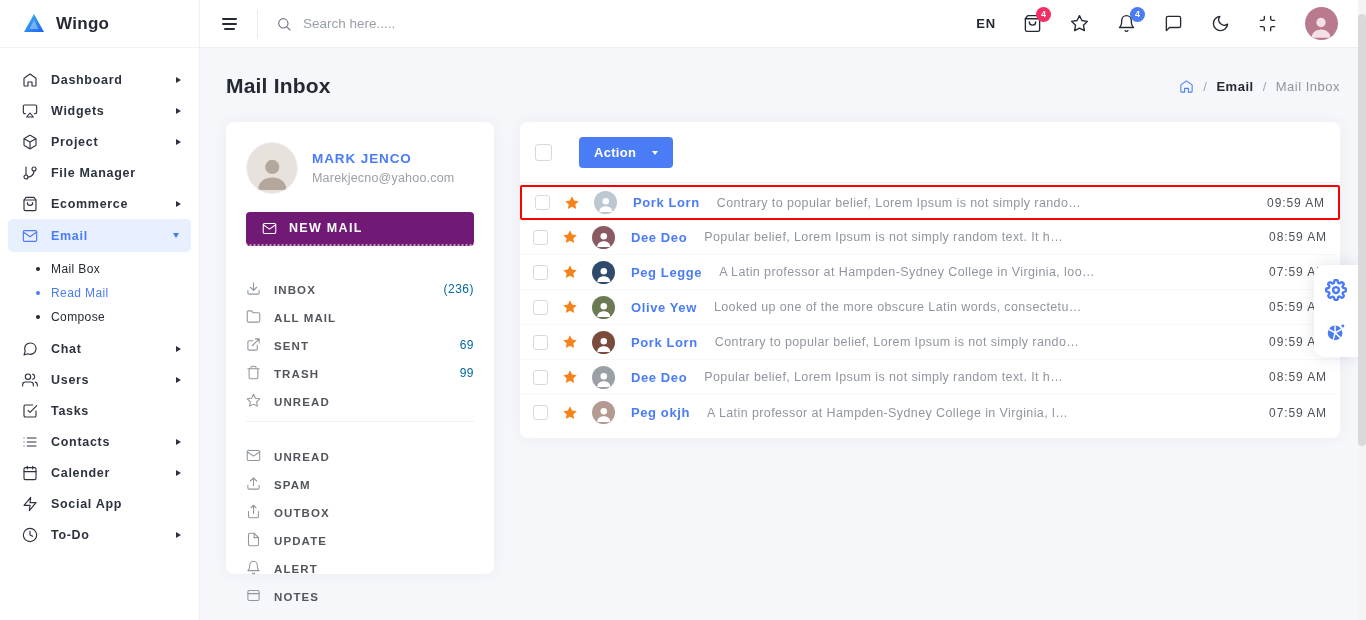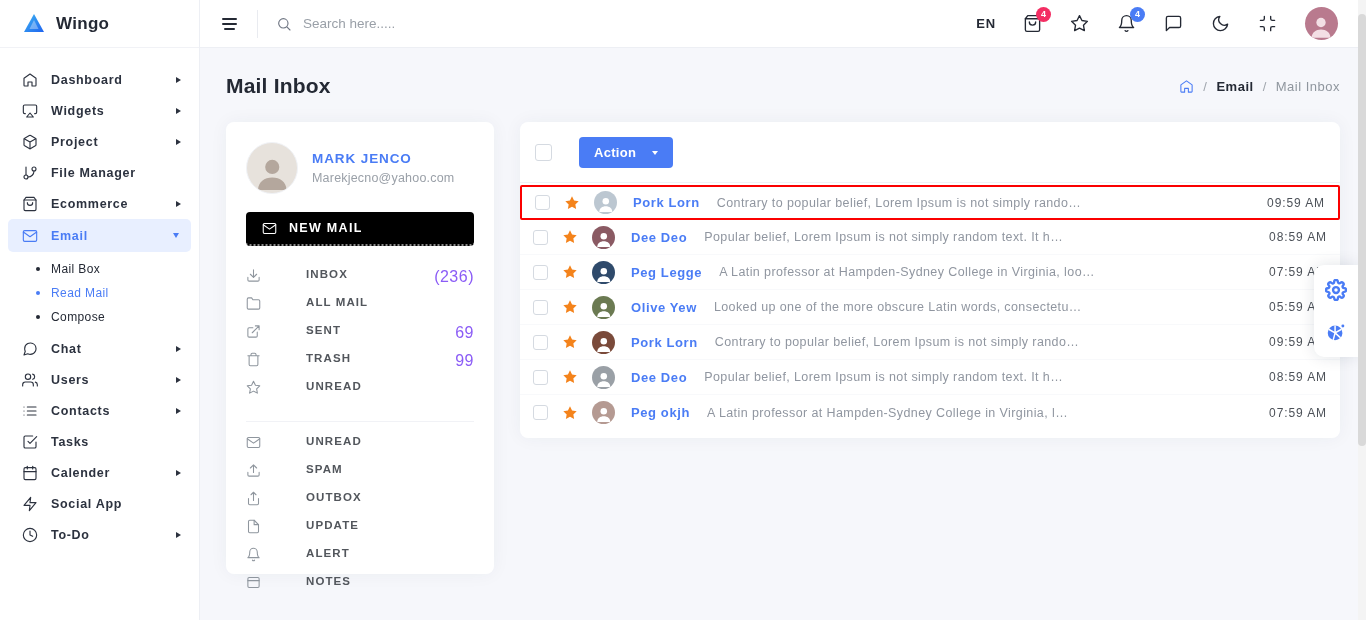--- a/index.html
+++ b/index.html
@@ -63,28 +63,28 @@
   .panels { display:flex; gap:26px; align-items:flex-start; }
   .card { background:#fff; border-radius:8px; box-shadow:0 0 18px rgba(40,50,70,.05); }
 
   
   .mailbox-side { width:268px; padding:20px; height:452px; flex-shrink:0; }
   .profile { display:flex; align-items:center; gap:14px; }
   .pavatar { width:52px; height:52px; border-radius:50%; background:#e7e2dc; border:1px solid #f0f2f6; overflow:hidden; display:flex; align-items:flex-end; justify-content:center; }
   .pavatar svg { fill:#b4a79d; }
   .profile-name { font-size:13.5px; font-weight:bold; color:#4a7cf5; letter-spacing:.9px; cursor:pointer; }
   .profile-email { font-size:12.5px; color:#9aa0a8; margin-top:5px; letter-spacing:.2px; }
-  .new-mail { margin-top:18px; height:34px; width:100%; background:#000000; border:0; border-bottom:2px dotted rgba(255,255,255,.55); border-radius:4px; display:flex; align-items:center; gap:12px; padding:0 16px; color:#fff; font-size:12.5px; font-weight:bold; letter-spacing:1.3px; cursor:pointer; font-family:"Liberation Sans",sans-serif; }
+  .new-mail { margin-top:18px; height:34px; width:100%; background:#701a75; border:0; border-bottom:2px dotted rgba(255,255,255,.55); border-radius:4px; display:flex; align-items:center; gap:12px; padding:0 16px; color:#fff; font-size:12.5px; font-weight:bold; letter-spacing:1.3px; cursor:pointer; font-family:"Liberation Sans",sans-serif; }
   .new-mail svg { width:15px; height:15px; }
   .folder-list { margin-top:22px; }
-  .f-item { display:flex; align-items:flex-start; height:28px; cursor:pointer;gap:32px; }
+  .f-item { display:flex; align-items:flex-end; height:28px; cursor:pointer; }
   .f-ico { width:15px; height:15px; margin-right:13px; color:#8f969e; display:flex; }
   .f-ico svg { width:15px; height:15px; }
   .f-label { font-size:11.5px; font-weight:600; letter-spacing:1.1px; color:#52565c; }
-  .f-count { margin-left:auto; font-size:16px; color:#8b5cf6; letter-spacing:.5px; }
+  .f-count { margin-left:auto; font-size:12px; color:#0369a1; letter-spacing:.5px; }
   .hr { height:1px; background:#f1f2f6; margin:13px 0; }
 
   
   .mail-panel { flex:1; min-width:0; padding-bottom:8px; }
   .mail-toolbar { display:flex; align-items:center; gap:27px; padding:15px 15px 14px; border-bottom:1px solid #f1f2f6; }
   .cb { width:17px; height:17px; border:1px solid #d5dae1; border-radius:3px; background:#fff; flex-shrink:0; cursor:pointer; }
   .action-btn { background:#4a7cf5; color:#fff; border:0; font-size:13px; font-weight:bold; letter-spacing:.3px; padding:8px 15px; border-radius:4px; display:flex; align-items:center; gap:16px; cursor:pointer; font-family:"Liberation Sans",sans-serif; }
   .action-btn .dcaret { width:0; height:0; border-top:4px solid #fff; border-left:3.5px solid transparent; border-right:3.5px solid transparent; }
   .mail-rows { padding-top:2px; }
   .mail-row { display:flex; align-items:center; height:35px; padding:0 13px; border-bottom:1px solid #f8f9fb; cursor:pointer; }
@@ -219,39 +219,39 @@
               <circle cx="9" cy="7" r="4"></circle>
               <path d="M23 21v-2a4 4 0 00-3-3.87M16 3.13a4 4 0 010 7.75"></path>
             </svg>
           </span>
         <span class="nav-label">Users</span>
         <span class="caret-r"></span>
       </div>
       <div class="nav-item">
         <span class="nico">
             <svg class="ic" viewBox="0 0 24 24">
+              <path d="M9 11l3 3L22 4"></path>
+              <path d="M21 12v7a2 2 0 01-2 2H5a2 2 0 01-2-2V5a2 2 0 012-2h11"></path>
+            </svg>
+          </span>
+        <span class="nav-label">Tasks</span>
+      </div>
+      <div class="nav-item">
+        <span class="nico">
+            <svg class="ic" viewBox="0 0 24 24">
               <line x1="8" y1="6" x2="21" y2="6"></line>
               <line x1="8" y1="12" x2="21" y2="12"></line>
               <line x1="8" y1="18" x2="21" y2="18"></line>
               <line x1="3" y1="6" x2="3.01" y2="6"></line>
               <line x1="3" y1="12" x2="3.01" y2="12"></line>
               <line x1="3" y1="18" x2="3.01" y2="18"></line>
             </svg>
           </span>
         <span class="nav-label">Contacts</span>
         <span class="caret-r"></span>
-      </div>
-      <div class="nav-item">
-        <span class="nico">
-            <svg class="ic" viewBox="0 0 24 24">
-              <path d="M9 11l3 3L22 4"></path>
-              <path d="M21 12v7a2 2 0 01-2 2H5a2 2 0 01-2-2V5a2 2 0 012-2h11"></path>
-            </svg>
-          </span>
-        <span class="nav-label">Tasks</span>
       </div>
       <div class="nav-item">
         <span class="nico">
             <svg class="ic" viewBox="0 0 24 24">
               <rect x="3" y="4" width="18" height="18" rx="2"></rect>
               <line x1="16" y1="2" x2="16" y2="6"></line>
               <line x1="8" y1="2" x2="8" y2="6"></line>
               <line x1="3" y1="10" x2="21" y2="10"></line>
             </svg>
           </span>

